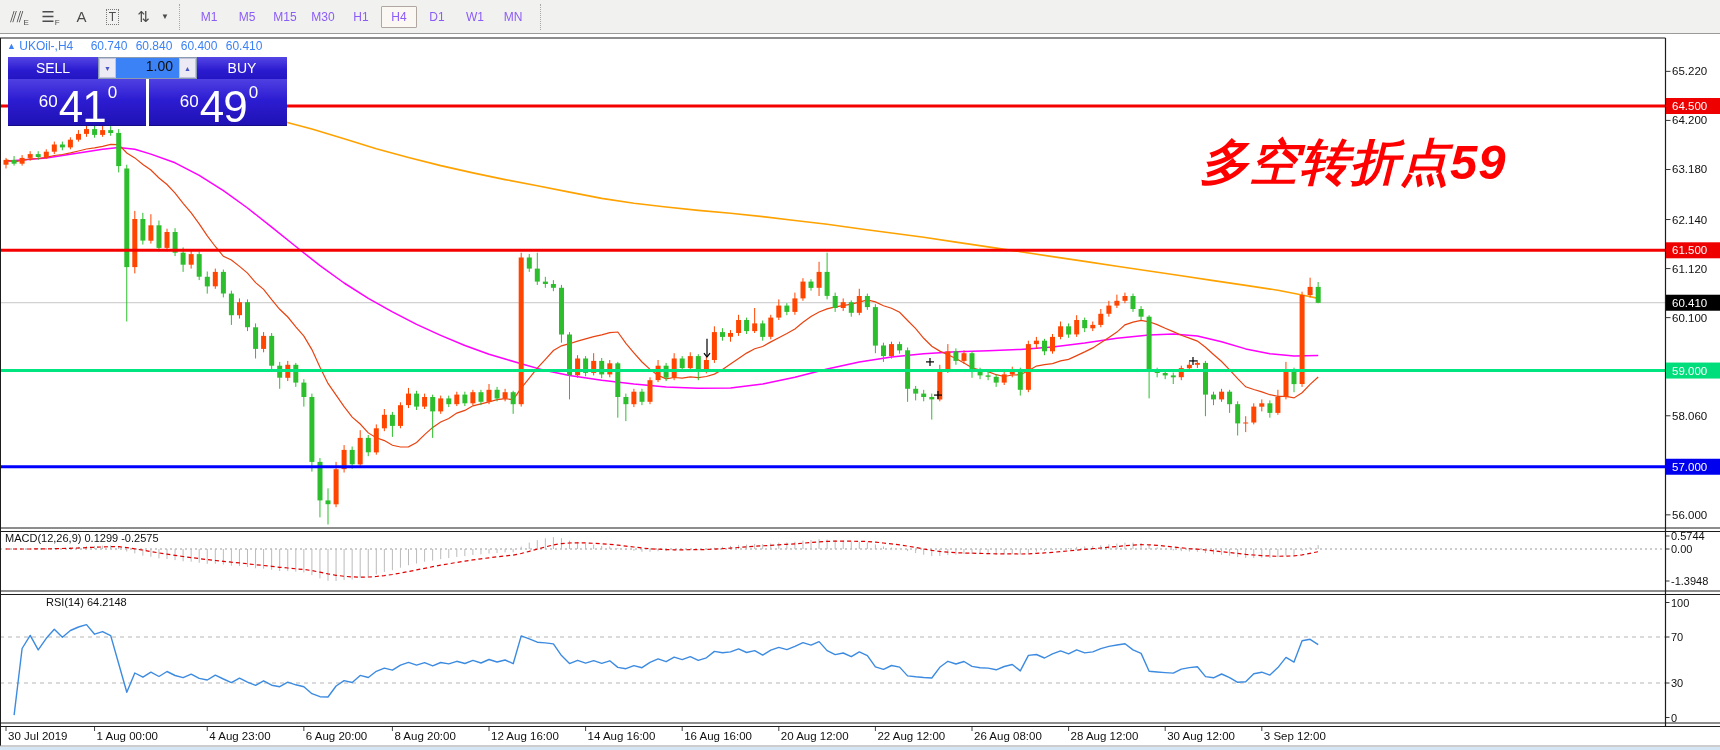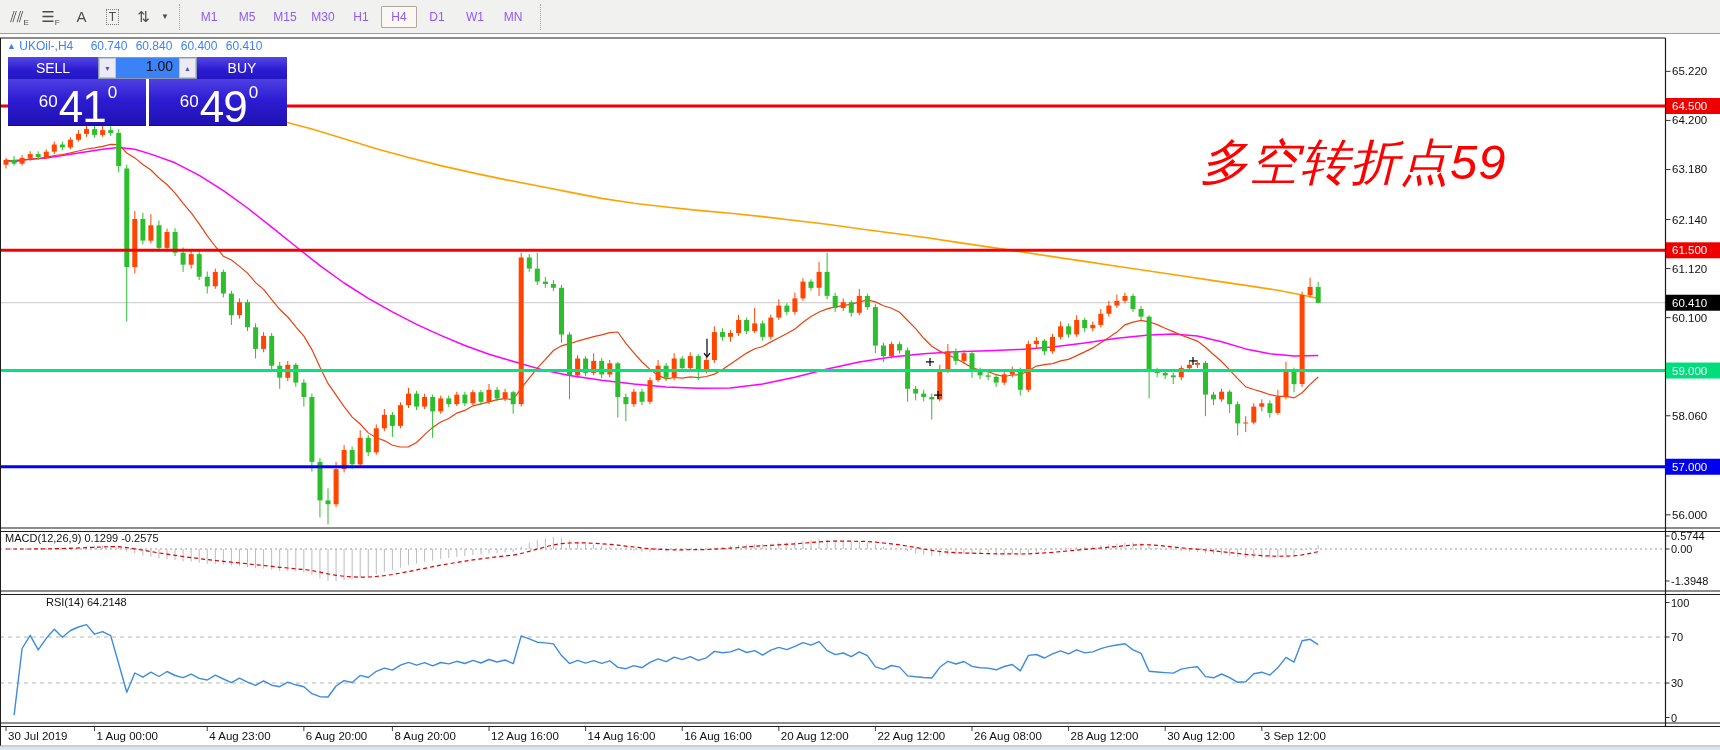--- a/index.html
+++ b/index.html
@@ -40,21 +40,21 @@
   #tp-prices{position:absolute;left:0;top:22px;width:279px;height:46px;display:flex;}
   .price-box{width:138px;height:46px;color:#fff;display:flex;align-items:flex-end;justify-content:center;
              background:linear-gradient(180deg,#4f40e2 0%,#2d1dd2 45%,#1f11b4 100%);
              border-bottom:1px solid #140b86;}
   .price-box .small{font-size:17px;line-height:1;margin:0 1px 15px 0;}
   .price-box .big{font-size:44px;line-height:0.82;font-weight:400;letter-spacing:-1px;}
   .price-box .sup{font-size:17px;line-height:1;position:relative;top:-24px;left:2px;}
   #pb-gap{width:3px;background:#fff;}
   
   #annotation{position:absolute;left:1200px;top:130px;z-index:6;color:#ff0000;
-              font-size:49px;font-weight:normal;font-style:italic;letter-spacing:1px;white-space:nowrap;text-align:right;}
+              font-size:49px;font-weight:bold;font-style:italic;letter-spacing:1px;white-space:nowrap;text-align:right;}
   
   .ind-label{position:absolute;font-size:11px;color:#101010;z-index:5;white-space:nowrap;}
   #macd-label{left:5px;top:532px;}
   #rsi-label{left:5px;top:596px;padding-left:41px;}
   
   #bottom-strip{position:absolute;left:0;top:747px;width:1720px;height:3px;background:#d6e5f4;z-index:8;}
 </style>
 </head>
 <body>
 

